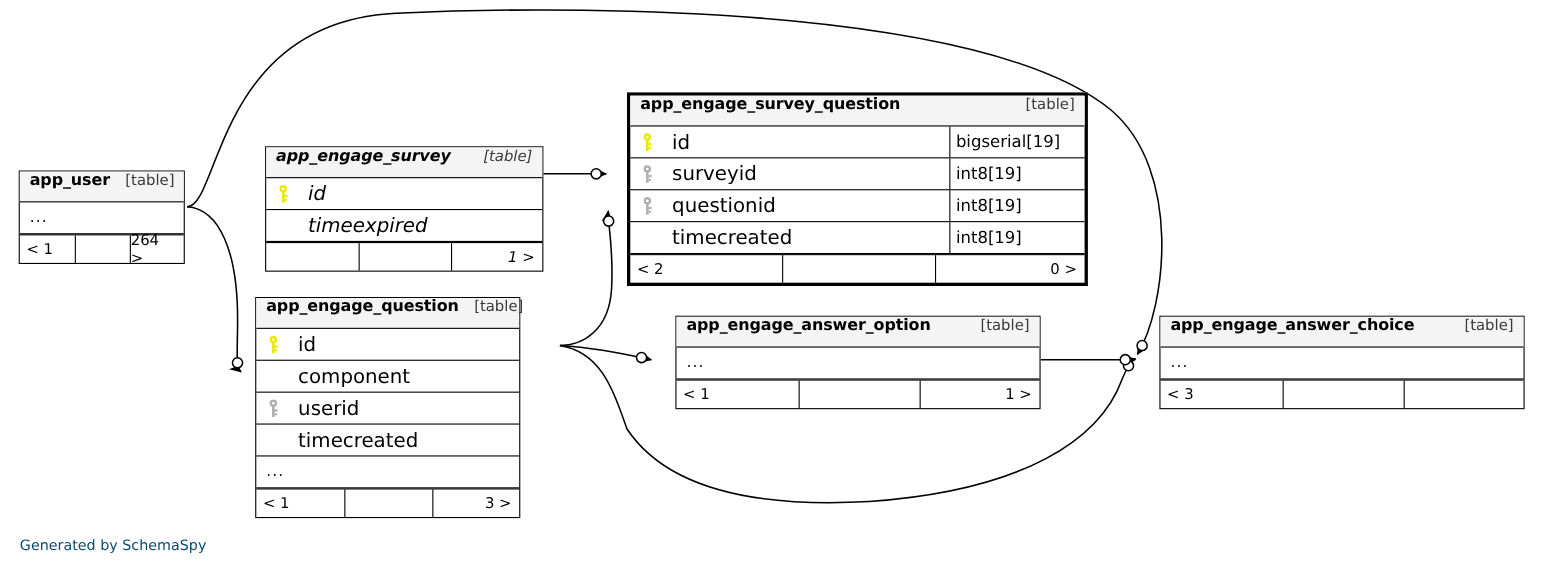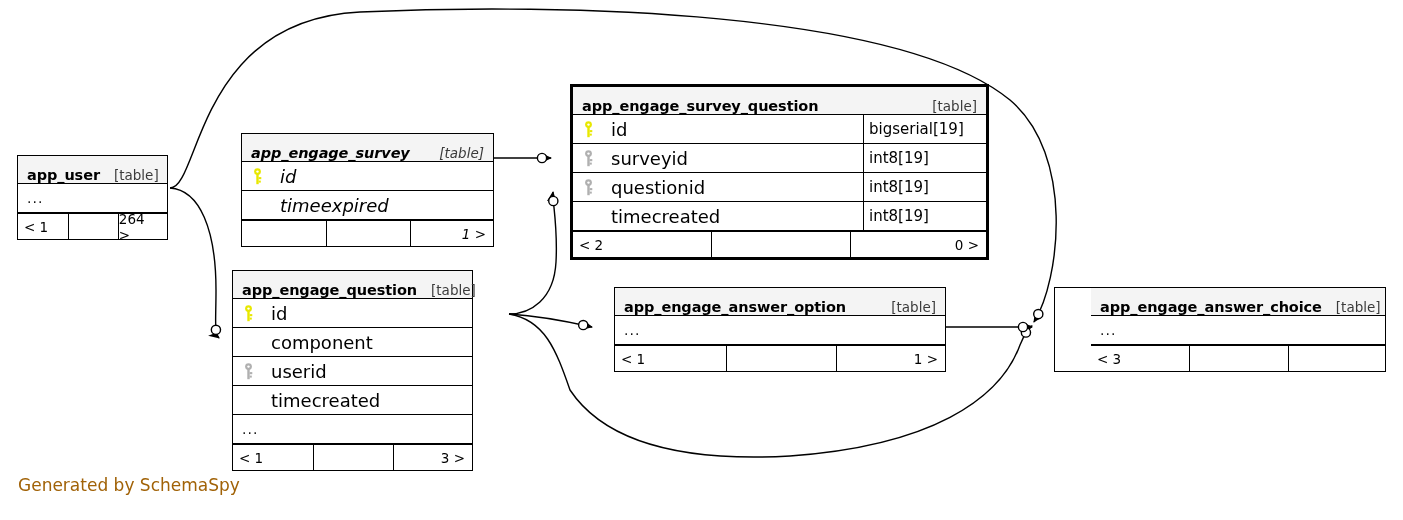--- a/index.html
+++ b/index.html
@@ -16,21 +16,21 @@
     background:#ffffff;
     border:1px solid #000000;
     box-sizing:border-box;
   }
   .table-node.focal{border:3px solid #000000;}
 
   .tbl-title{
     background:#f4f4f4;
     border-bottom:1px solid #000000;
     height:28px;
-    display:flex;align-items:flex-end;
+    display:flex;align-items:flex-start;
     padding:0 9px;
     box-sizing:border-box;
     white-space:nowrap;
   }
   .tbl-name{font-weight:bold;font-size:14.5px;letter-spacing:-0.1px;}
   .tbl-kind{margin-left:auto;font-size:13.5px;color:#3a3a3a;padding-left:14px;}
 
   .tbl-row{
     height:29px;
     display:flex;align-items:center;
@@ -58,22 +58,22 @@
   .foot-cell{
     font-size:13.5px;display:flex;align-items:center;
     box-sizing:border-box;
   }
   .foot-left{flex:0 0 33.5%;padding-left:6px;}
   .foot-mid{flex:0 0 33.5%;border-left:1px solid #000000;}
   .foot-right{flex:1 1 auto;border-left:1px solid #000000;justify-content:flex-end;padding-right:7px;}
 
   .key-icon{display:block;}
   .footer-note{
-    position:absolute;left:18px;top:475px;
-    font-size:17px;color:#a16207;white-space:nowrap;
+    position:absolute;left:18px;top:489px;
+    font-size:13px;color:#0c4a6e;white-space:nowrap;
   }
 </style>
 </head>
 <body>
 
 <div id="diagram-canvas">
 
   <svg id="edge-layer" viewBox="0 0 1403 520" xmlns="http://www.w3.org/2000/svg">
     <defs>
       <marker id="arrow-in" markerWidth="11" markerHeight="11" refX="10" refY="5.5" orient="auto" markerUnits="userSpaceOnUse">
@@ -247,21 +247,21 @@
         </div>
         <div class="tbl-row ellipsis">
           <span>...</span>
         </div>
         <div class="tbl-foot">
           <span class="foot-cell foot-left">&lt; 1</span>
           <span class="foot-cell foot-mid"></span>
           <span class="foot-cell foot-right">1 &gt;</span>
         </div>
       </div>
-      <div class="table-node" style="left: 1054px; top: 287px; width: 332px; padding-left: 36px;">
+      <div class="table-node" style="left: 1054px; top: 287px; width: 332px;">
         <div class="tbl-title">
           <span class="tbl-name">app_engage_answer_choice</span>
           <span class="tbl-kind">[table]</span>
         </div>
         <div class="tbl-row ellipsis">
           <span>...</span>
         </div>
         <div class="tbl-foot">
           <span class="foot-cell foot-left">&lt; 3</span>
           <span class="foot-cell foot-mid"></span>

